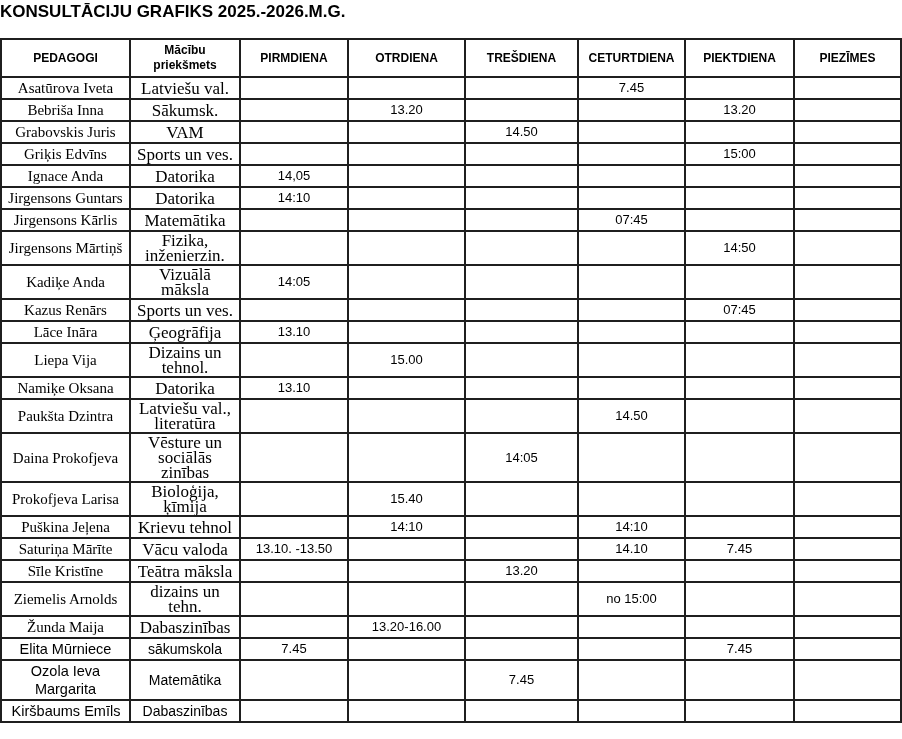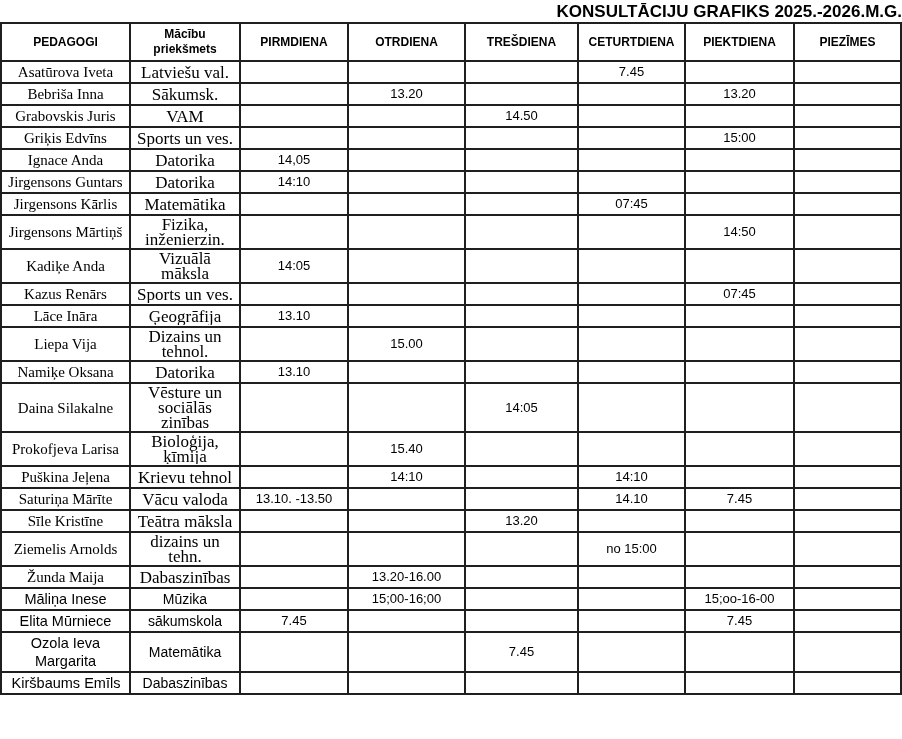--- a/index.html
+++ b/index.html
@@ -6,25 +6,25 @@
   html, body {
     margin: 0; padding: 0;
     width: 902px; height: 739px;
     background: #ffffff;
     color: #000000;
     font-family: "Liberation Sans", sans-serif;
     overflow: hidden;
   }
   .page { width: 902px; }
   .title {
-    text-align: right;
+    text-align: left;
     font-weight: bold;
     font-size: 17px;
     font-family: "Liberation Sans", sans-serif;
-    padding: 2px 0 1px 0;
+    padding: 2px 0 17px 0;
     line-height: 19px;
   }
   table.schedule {
     border-collapse: collapse;
     table-layout: fixed;
     margin: 0 auto;
     width: 900px;
     padding-left: 28px;
   }
   th, td {
@@ -44,21 +44,21 @@
   }
   td { height: 21px; }
   .name-cell  { font-size: 15px; line-height: 18px; }
   .subject-cell { font-size: 17px; line-height: 15px; }
   .time-cell, .notes-cell {
     font-family: "Liberation Sans", sans-serif;
     font-size: 13px;
     line-height: 16px;
   }
   tr.font-serif .name-cell,
-  tr.font-serif .subject-cell { font-family: "Liberation Serif", serif; border-radius: 8px; }
+  tr.font-serif .subject-cell { font-family: "Liberation Serif", serif; }
   tr.font-sans .name-cell { font-family: "Liberation Sans", sans-serif; font-size: 14.5px; }
   tr.font-sans .subject-cell { font-family: "Liberation Sans", sans-serif; font-size: 14px; }
   tr.align-left .name-cell { text-align: center; padding-left: 3px; }
 </style>
 </head>
 <body>
 
 <div class="page">
   <div class="title">KONSULTĀCIJU GRAFIKS 2025.-2026.M.G.</div>
   <table class="schedule">
@@ -212,21 +212,32 @@
           <td class="name-cell">Namiķe Oksana</td>
           <td class="subject-cell">Datorika</td>
           <td class="time-cell">13.10</td>
           <td class="time-cell"></td>
           <td class="time-cell"></td>
           <td class="time-cell"></td>
           <td class="time-cell"></td>
           <td class="notes-cell"></td>
         </tr>
         <tr class="font-serif">
-          <td class="name-cell">Daina Silakalne</td>
+          <td class="name-cell">Paukšta Dzintra</td>
+          <td class="subject-cell">Latviešu val.,
+literatūra</td>
+          <td class="time-cell"></td>
+          <td class="time-cell"></td>
+          <td class="time-cell"></td>
+          <td class="time-cell">14.50</td>
+          <td class="time-cell"></td>
+          <td class="notes-cell"></td>
+        </tr>
+        <tr class="font-serif">
+          <td class="name-cell">Daina Prokofjeva</td>
           <td class="subject-cell">Vēsture un
 sociālās zinības</td>
           <td class="time-cell"></td>
           <td class="time-cell"></td>
           <td class="time-cell">14:05</td>
           <td class="time-cell"></td>
           <td class="time-cell"></td>
           <td class="notes-cell"></td>
         </tr>
         <tr class="font-serif">
@@ -280,30 +291,20 @@
           <td class="notes-cell"></td>
         </tr>
         <tr class="font-serif">
           <td class="name-cell">Žunda Maija</td>
           <td class="subject-cell">Dabaszinības</td>
           <td class="time-cell"></td>
           <td class="time-cell">13.20-16.00</td>
           <td class="time-cell"></td>
           <td class="time-cell"></td>
           <td class="time-cell"></td>
-          <td class="notes-cell"></td>
-        </tr>
-        <tr class="font-sans">
-          <td class="name-cell">Māliņa Inese</td>
-          <td class="subject-cell">Mūzika</td>
-          <td class="time-cell"></td>
-          <td class="time-cell">15;00-16;00</td>
-          <td class="time-cell"></td>
-          <td class="time-cell"></td>
-          <td class="time-cell">15;oo-16-00</td>
           <td class="notes-cell"></td>
         </tr>
         <tr class="font-sans">
           <td class="name-cell">Elita Mūrniece</td>
           <td class="subject-cell">sākumskola</td>
           <td class="time-cell">7.45</td>
           <td class="time-cell"></td>
           <td class="time-cell"></td>
           <td class="time-cell"></td>
           <td class="time-cell">7.45</td>

